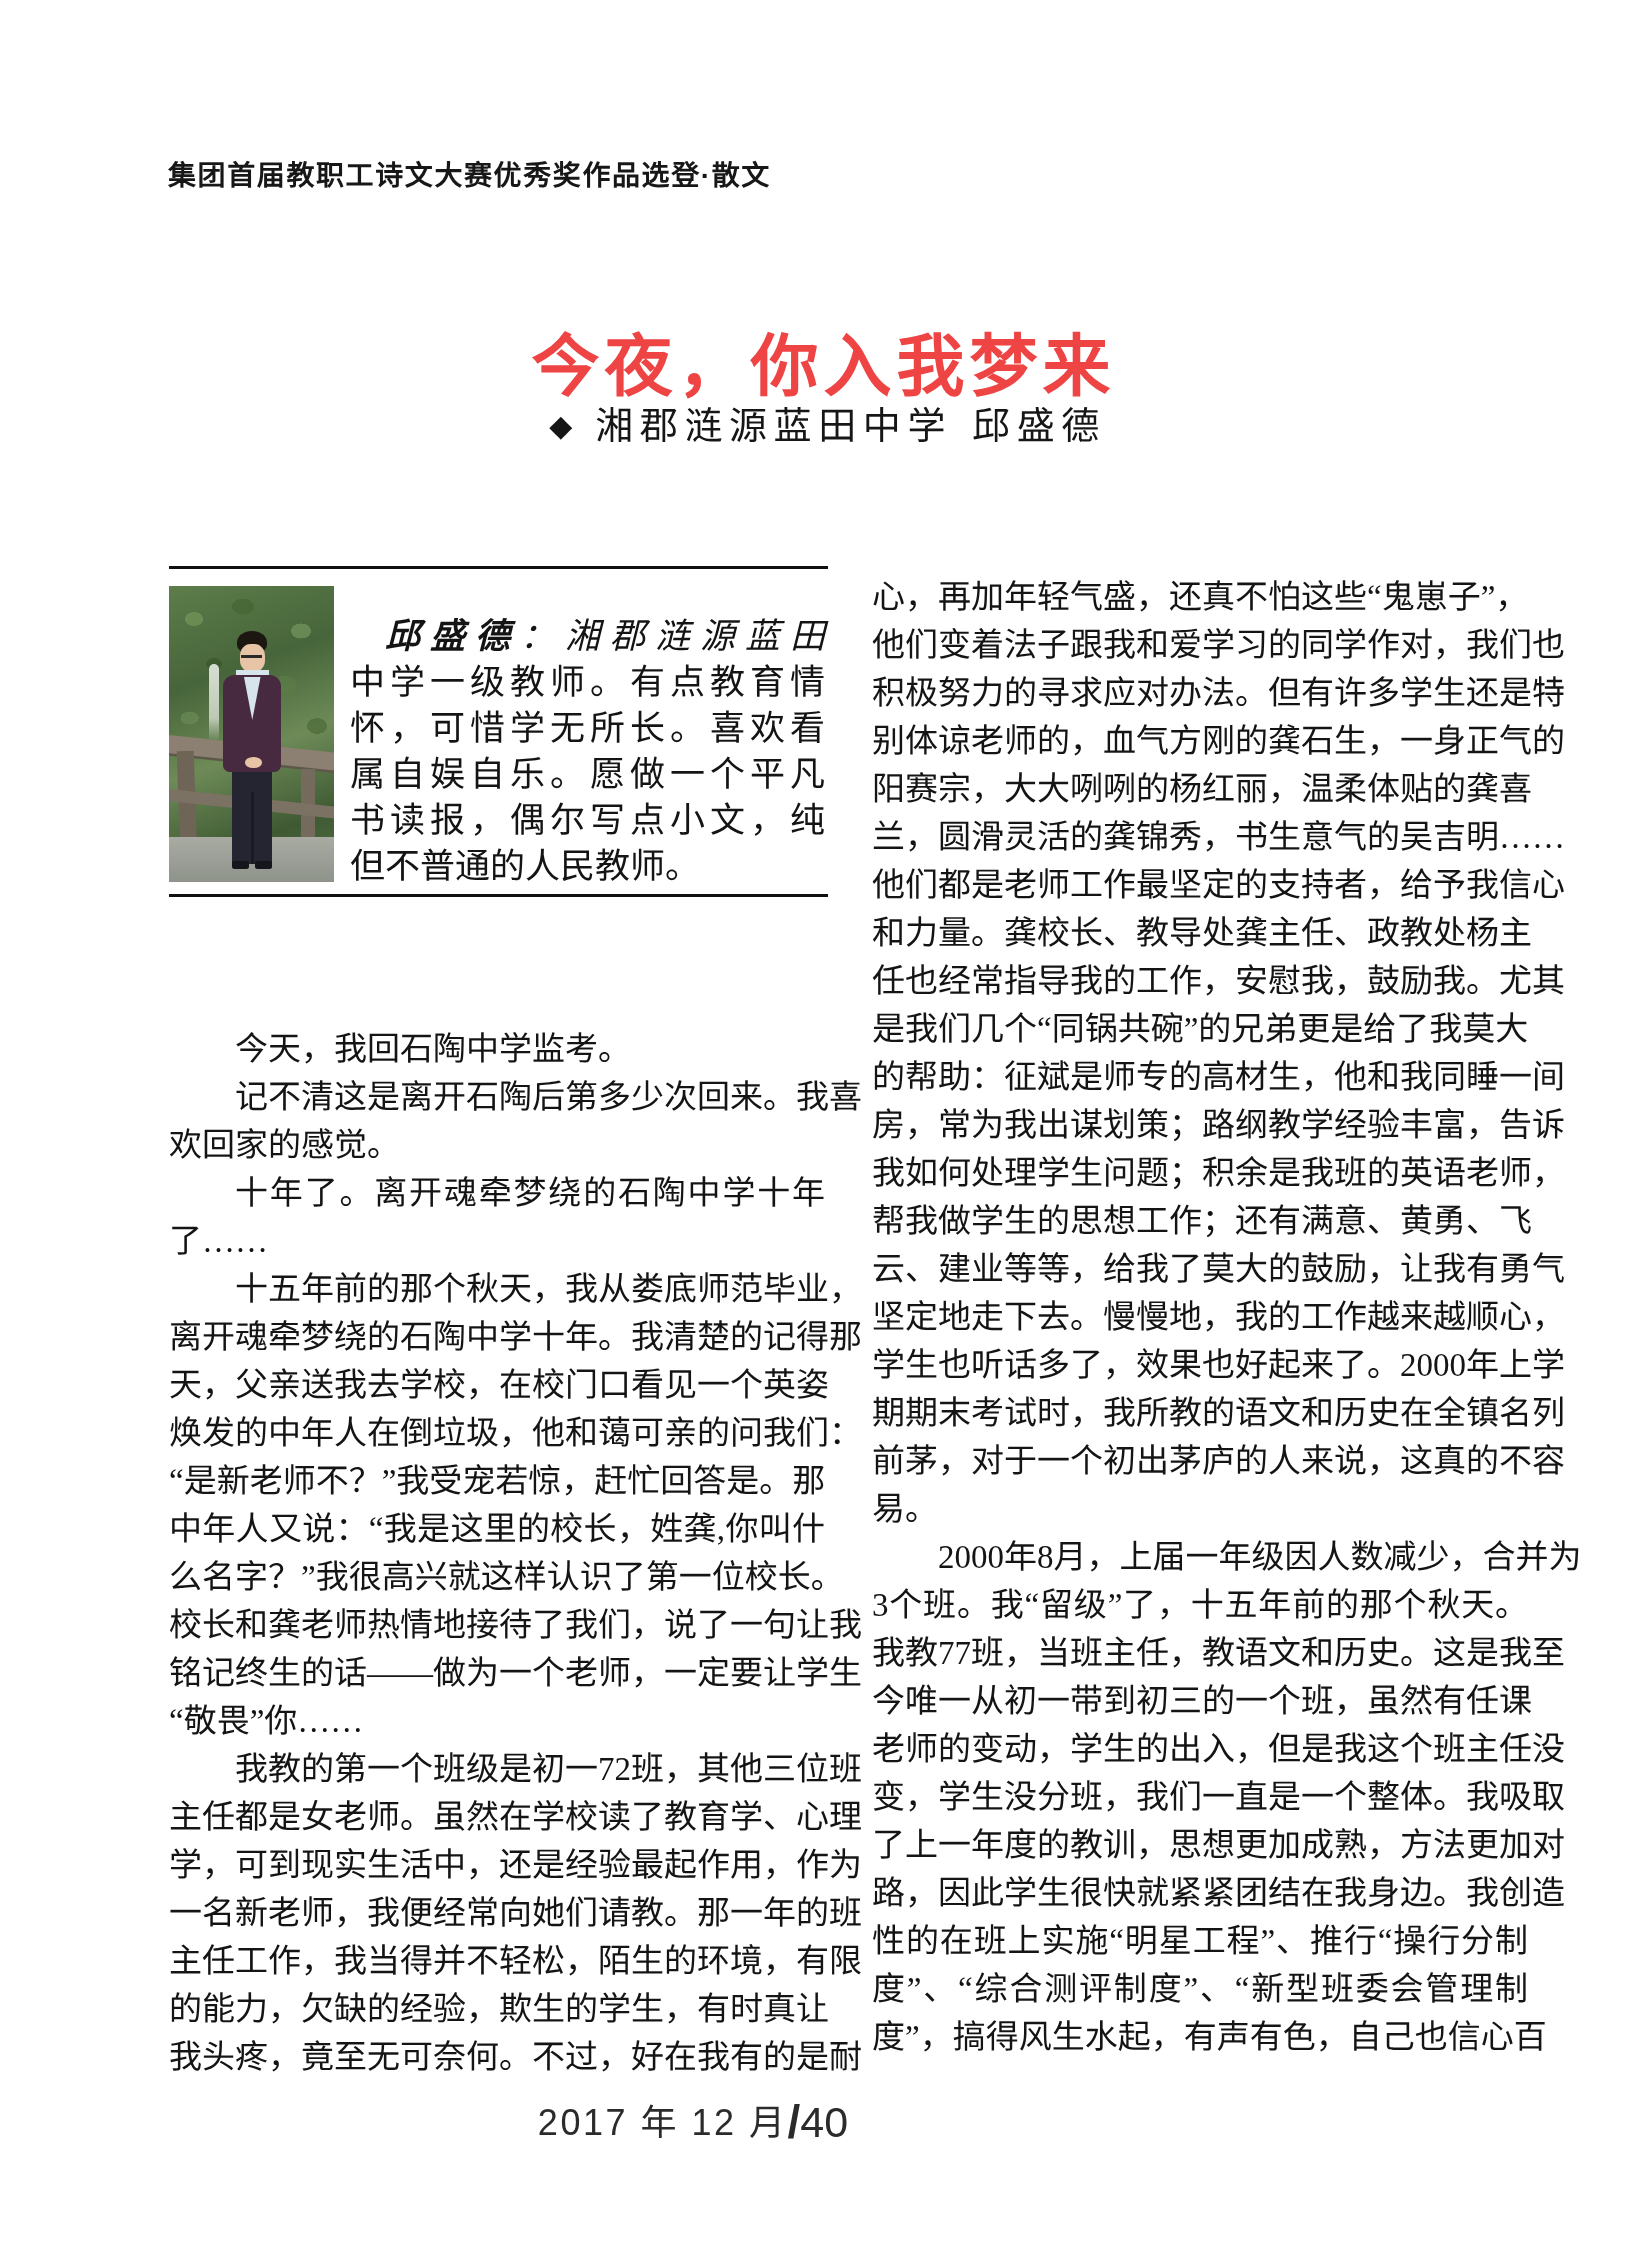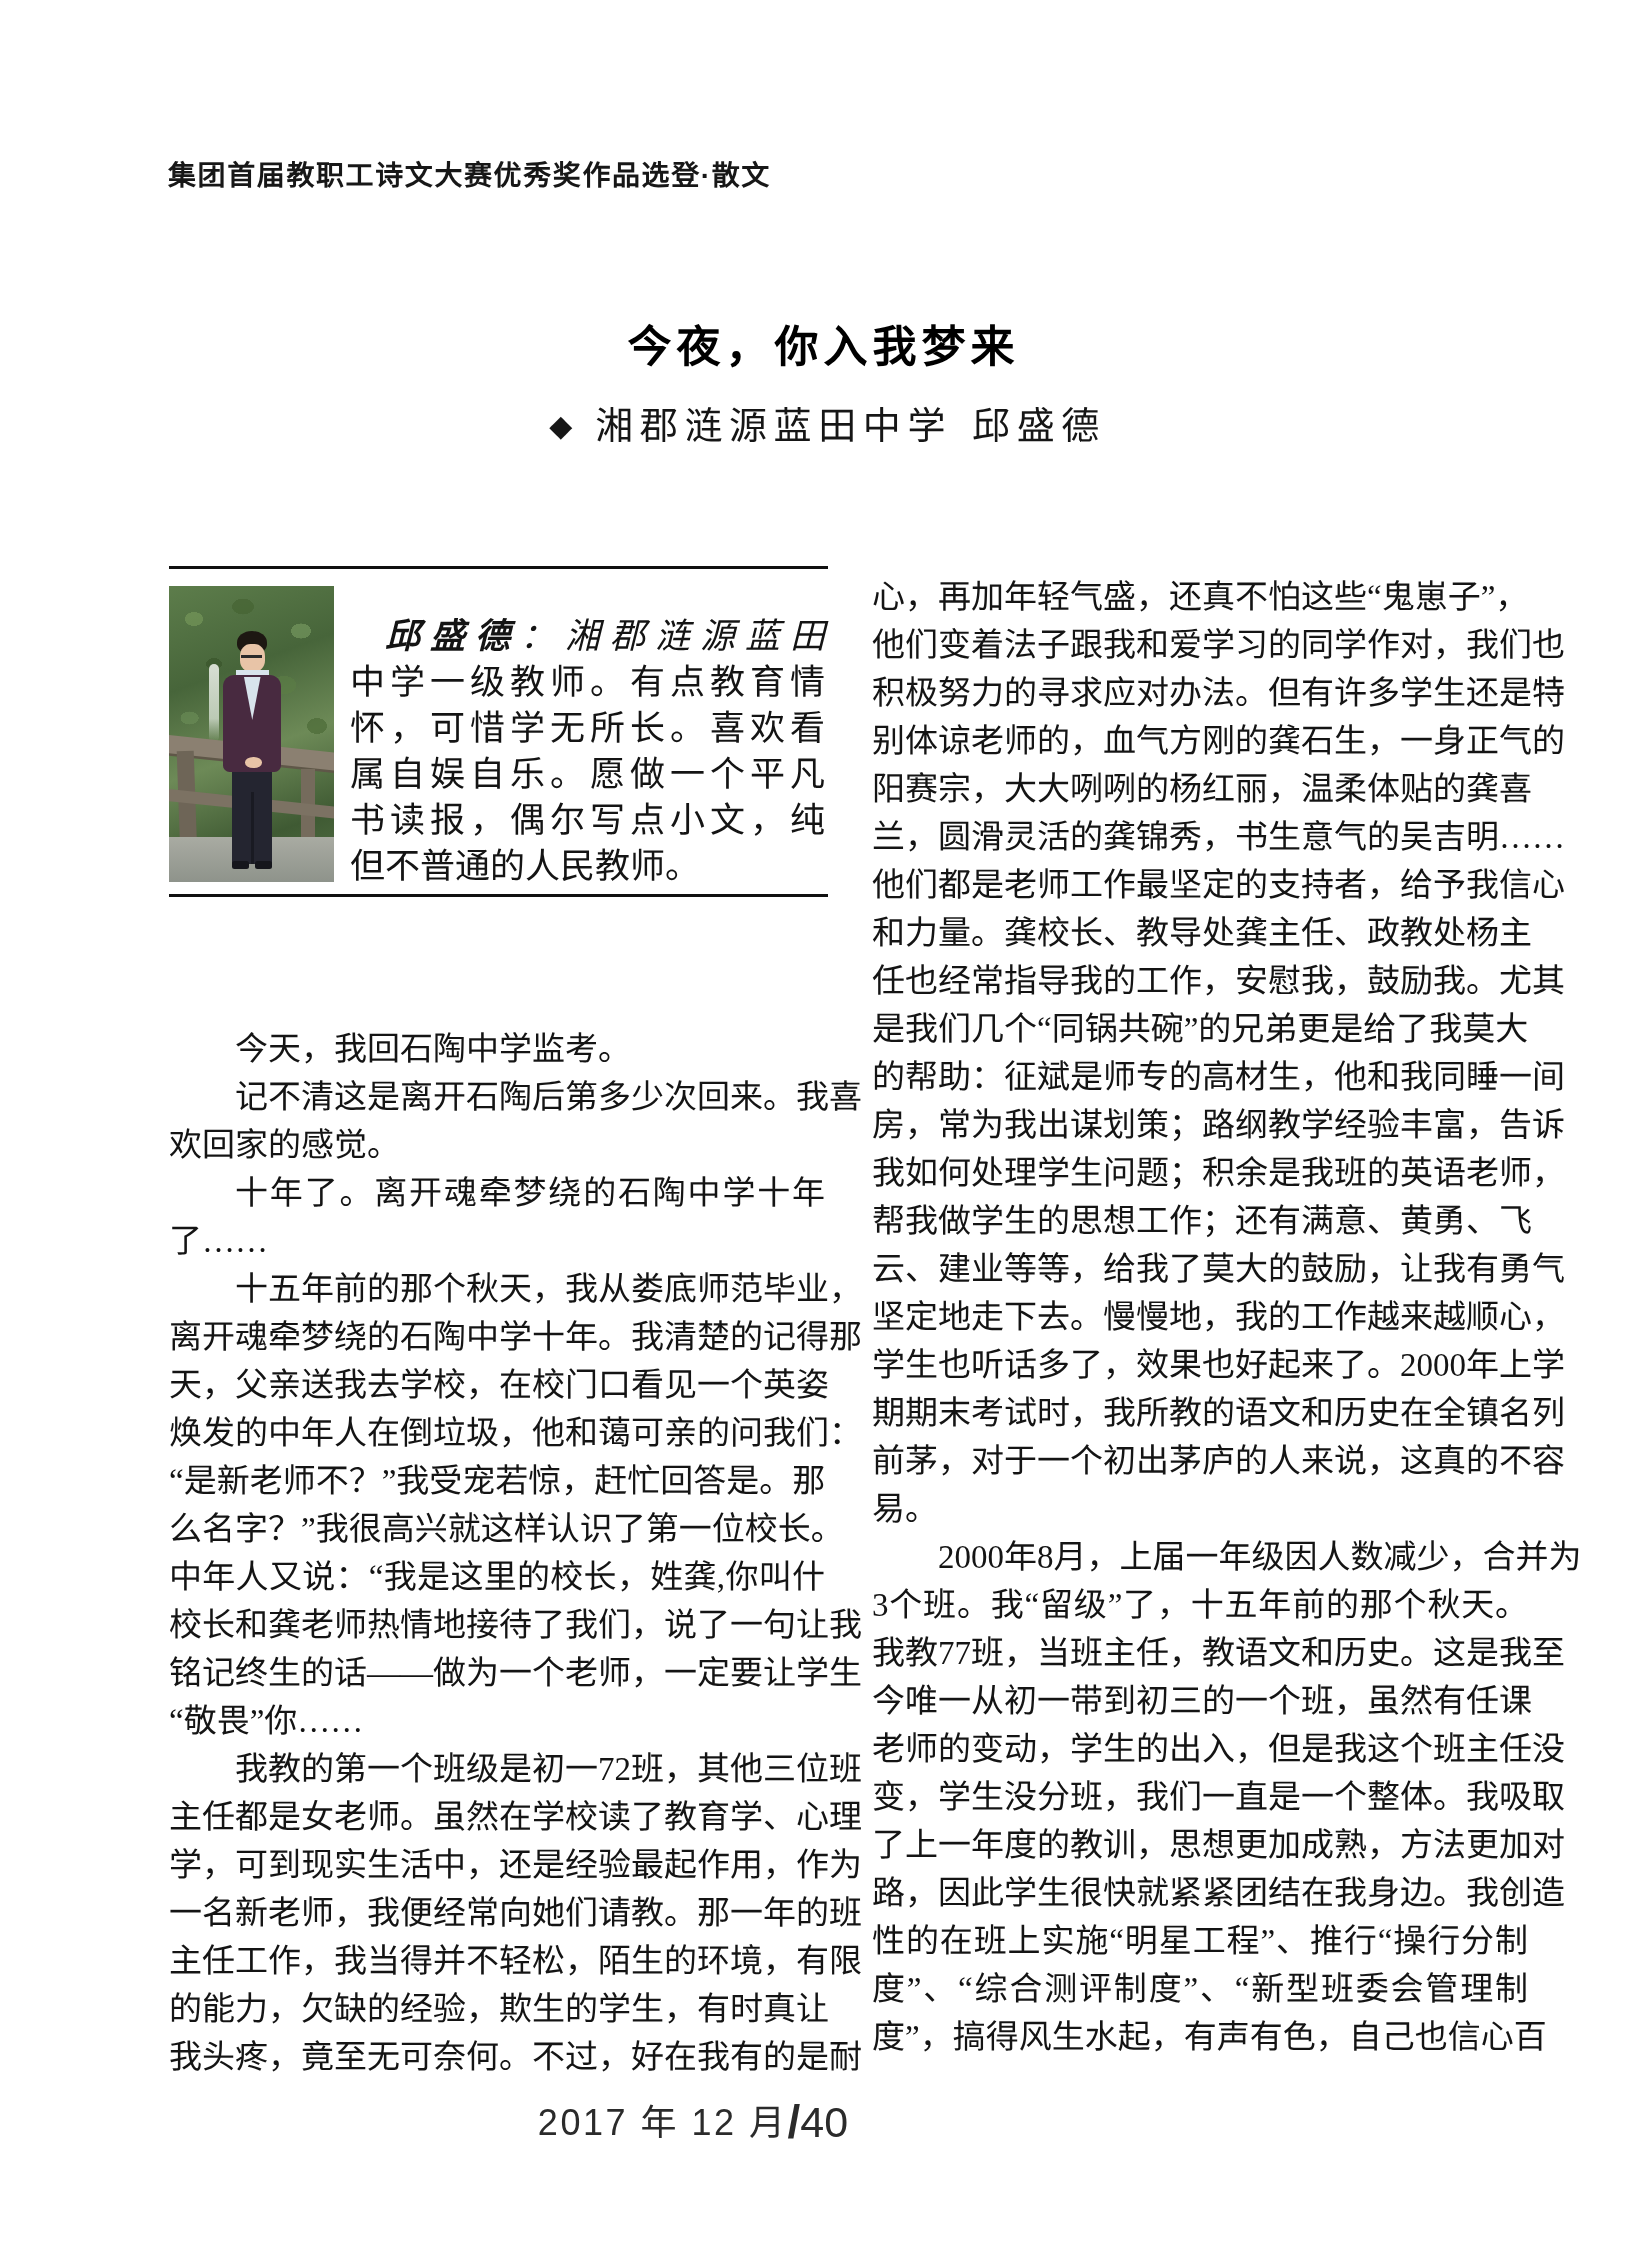--- a/index.html
+++ b/index.html
@@ -10,21 +10,21 @@
   }
   .abs{position:absolute;}
   
   .header{
     left:168px;top:153px;font-family:"Liberation Sans","DejaVu Sans",sans-serif;
     font-weight:bold;font-size:28px;letter-spacing:1.6px;color:#171717;
   }
   
   .title{
     left:0;top:311px;width:1647px;text-align:center;
-    font-size:44px;font-weight:bold;color:#000000;letter-spacing:5px;
+    font-size:68px;font-weight:bold;color:#ef4444;letter-spacing:5px;
   }
   .byline{
     left:4px;top:395px;width:1647px;text-align:center;
     font-size:38px;letter-spacing:6.6px;color:#161616;
   }
   .byline .diamond{font-size:30px;position:relative;top:-3.3px;margin-right:23px;letter-spacing:0;}
   .byline .gap{display:inline-block;width:20px;}
   
   .rule{left:169px;width:659px;height:3.3px;background:#101010;}
   .rule.top{top:566px;}
@@ -139,22 +139,22 @@
     <div class="line indent short">今天，我回石陶中学监考。</div>
     <div class="line indent">记不清这是离开石陶后第多少次回来。我喜</div>
     <div class="line short">欢回家的感觉。</div>
     <div class="line indent">十年了。离开魂牵梦绕的石陶中学十年</div>
     <div class="line short">了……</div>
     <div class="line indent">十五年前的那个秋天，我从娄底师范毕业，</div>
     <div class="line">离开魂牵梦绕的石陶中学十年。我清楚的记得那</div>
     <div class="line">天，父亲送我去学校，在校门口看见一个英姿</div>
     <div class="line">焕发的中年人在倒垃圾，他和蔼可亲的问我们：</div>
     <div class="line">“是新老师不？”我受宠若惊，赶忙回答是。那</div>
+    <div class="line">中年人又说：“我是这里的校长，姓龚,你叫什</div>
     <div class="line">么名字？”我很高兴就这样认识了第一位校长。</div>
-    <div class="line">中年人又说：“我是这里的校长，姓龚,你叫什</div>
     <div class="line">校长和龚老师热情地接待了我们，说了一句让我</div>
     <div class="line">铭记终生的话——做为一个老师，一定要让学生</div>
     <div class="line short">“敬畏”你……</div>
     <div class="line indent">我教的第一个班级是初一72班，其他三位班</div>
     <div class="line">主任都是女老师。虽然在学校读了教育学、心理</div>
     <div class="line">学，可到现实生活中，还是经验最起作用，作为</div>
     <div class="line">一名新老师，我便经常向她们请教。那一年的班</div>
     <div class="line">主任工作，我当得并不轻松，陌生的环境，有限</div>
     <div class="line">的能力，欠缺的经验，欺生的学生，有时真让</div>
     <div class="line">我头疼，竟至无可奈何。不过，好在我有的是耐</div>

